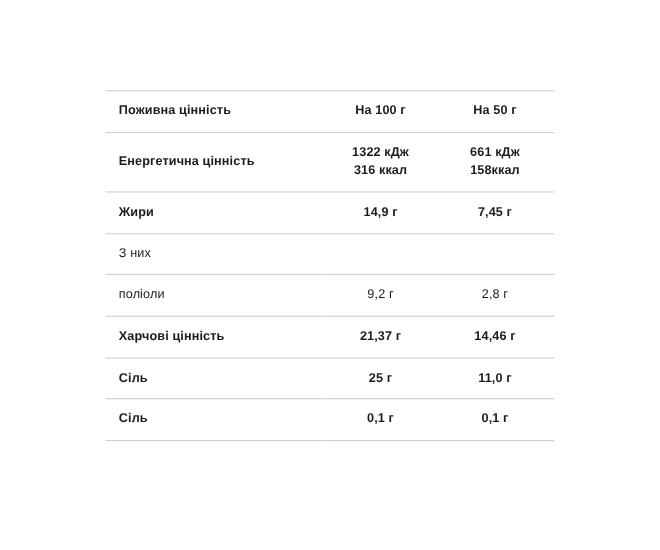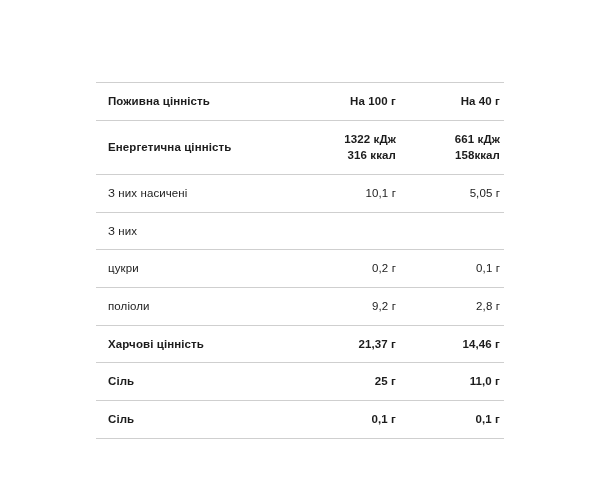--- a/index.html
+++ b/index.html
@@ -42,21 +42,21 @@
   .col-v2 { width: 25.5%; }
 
   .cell {
     padding: 10px 4px 10px 12px;
     font-size: 11.5px;
     line-height: 1.45;
     letter-spacing: 0.1px;
   }
   .cell.val {
     padding-left: 0;
-    text-align: right;
+    text-align: center;
   }
   .bold .cell {
     font-weight: bold;
   }
   .value-line { display: block; }
 
   .row-header .cell { font-weight: bold; }
   .row-header td { border-top: none; }
 
   
@@ -79,83 +79,68 @@
             <td>
               <div class="cell">Поживна цінність</div>
             </td>
             <td>
               <div class="cell val v-col-1">
                 <span class="value-line">На 100 г</span>
               </div>
             </td>
             <td>
               <div class="cell val v-col-2">
-                <span class="value-line">На 40 г</span>
+                <span class="value-line">На 50 г</span>
               </div>
             </td>
           </tr>
           <tr class=" bold">
             <td>
               <div class="cell">Енергетична цінність</div>
             </td>
             <td>
               <div class="cell val v-col-1">
                 <span class="value-line">1322 кДж</span>
                 <span class="value-line">316 ккал</span>
               </div>
             </td>
             <td>
               <div class="cell val v-col-2">
                 <span class="value-line">661 кДж</span>
                 <span class="value-line">158ккал</span>
               </div>
             </td>
           </tr>
+          <tr class=" bold">
+            <td>
+              <div class="cell">Жири</div>
+            </td>
+            <td>
+              <div class="cell val v-col-1">
+                <span class="value-line">14,9 г</span>
+              </div>
+            </td>
+            <td>
+              <div class="cell val v-col-2">
+                <span class="value-line">7,45 г</span>
+              </div>
+            </td>
+          </tr>
           <tr>
             <td>
-              <div class="cell">З них насичені</div>
-            </td>
-            <td>
-              <div class="cell val v-col-1">
-                <span class="value-line">10,1 г</span>
-              </div>
-            </td>
-            <td>
-              <div class="cell val v-col-2">
-                <span class="value-line">5,05 г</span>
-              </div>
-            </td>
-          </tr>
-          <tr>
-            <td>
               <div class="cell">З них</div>
             </td>
             <td>
               <div class="cell val v-col-1">
                 <span class="value-line"></span>
               </div>
             </td>
             <td>
               <div class="cell val v-col-2">
                 <span class="value-line"></span>
-              </div>
-            </td>
-          </tr>
-          <tr>
-            <td>
-              <div class="cell">цукри</div>
-            </td>
-            <td>
-              <div class="cell val v-col-1">
-                <span class="value-line">0,2 г</span>
-              </div>
-            </td>
-            <td>
-              <div class="cell val v-col-2">
-                <span class="value-line">0,1 г</span>
               </div>
             </td>
           </tr>
           <tr>
             <td>
               <div class="cell">поліоли</div>
             </td>
             <td>
               <div class="cell val v-col-1">
                 <span class="value-line">9,2 г</span>

